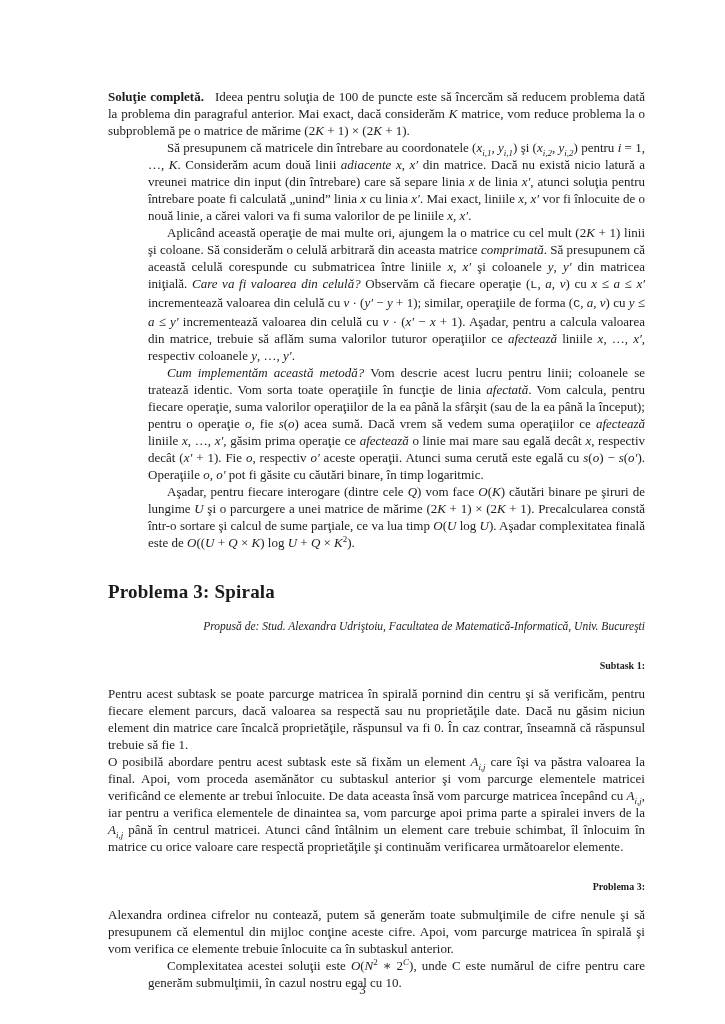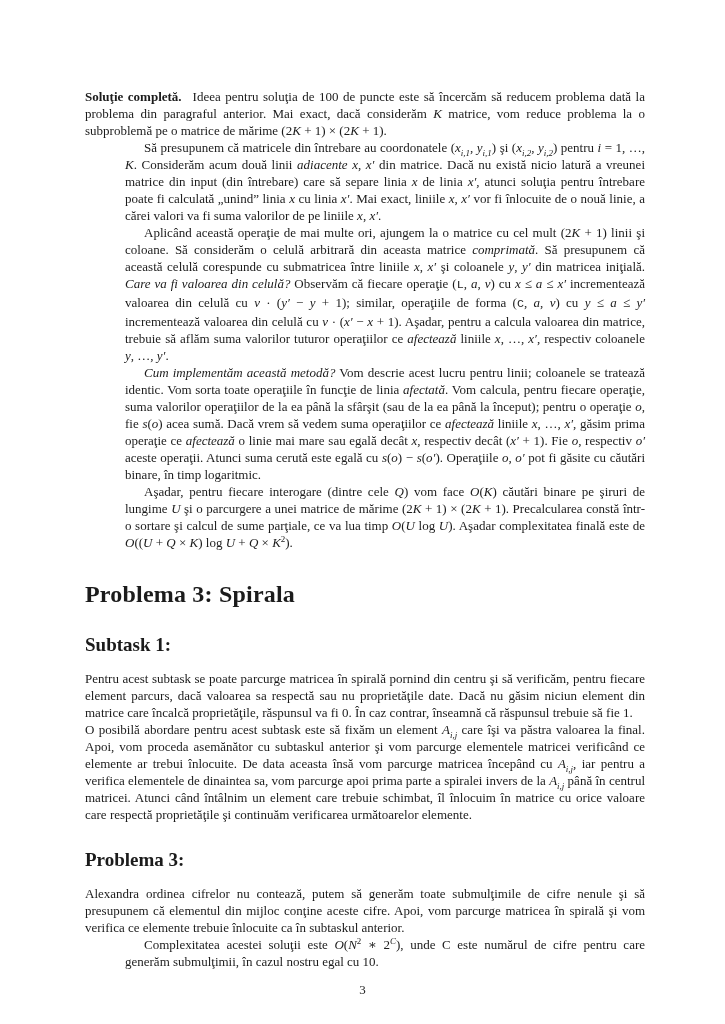--- a/index.html
+++ b/index.html
@@ -6,53 +6,54 @@
     margin: 0;
     padding: 0;
     background: #ffffff;
   }
   .page {
     position: relative;
     width: 725px;
     height: 1024px;
     box-sizing: border-box;
     background: #ffffff;
-    padding: 88px 80px 0 85px;
+    padding: 88px 80px 0 108px;
     font-family: "Liberation Serif", "DejaVu Serif", serif;
     color: #1b1b1b;
     overflow: hidden;
   }
   .body-text p {
     margin: 0;
     font-size: 13px;
     line-height: 17px;
     text-align: justify;
   }
   p.indent { text-indent: 19px; margin-left: 40px; }
   .lead-label {
     font-weight: bold;
     padding-right: 11px;
   }
   h1.section-title {
-    font-size: 24px;
+    font-size: 19px;
     font-weight: bold;
     margin: 30px 0 16px 0;
     letter-spacing: 0.2px;
   }
   .attribution {
     text-align: right !important;
     font-style: italic;
     font-size: 11.5px !important;
     line-height: 15px !important;
     margin: 0 0 6px 0 !important;
   }
   h2.subtask-heading {
-    font-size: 19px;
+    font-size: 10px;
     font-weight: bold;
     margin: 26px 0 14px 0;
+    text-align: right;
   }
   sup, sub {
     font-size: 69%;
     line-height: 0;
   }
   code {
     font-family: "Liberation Mono", "DejaVu Sans Mono", monospace;
     font-size: 11.8px;
   }
   i { font-style: italic; }
@@ -77,20 +78,21 @@
     </p>
     <p class="indent">Să presupunem că matricele din întrebare au coordonatele (<i>x<sub>i,1</sub></i>, <i>y<sub>i,1</sub></i>) şi (<i>x<sub>i,2</sub></i>, <i>y<sub>i,2</sub></i>) pentru <i>i</i> = 1, …, <i>K</i>. Considerăm acum două linii <i>adiacente</i> <i>x</i>, <i>x′</i> din matrice. Dacă nu există nicio latură a vreunei matrice din input (din întrebare) care să separe linia <i>x</i> de linia <i>x′</i>, atunci soluţia pentru întrebare poate fi calculată „unind” linia <i>x</i> cu linia <i>x′</i>. Mai exact, liniile <i>x</i>, <i>x′</i> vor fi înlocuite de o nouă linie, a cărei valori va fi suma valorilor de pe liniile <i>x</i>, <i>x′</i>.</p>
     <p class="indent">Aplicând această operaţie de mai multe ori, ajungem la o matrice cu cel mult (2<i>K</i> + 1) linii şi coloane. Să considerăm o celulă arbitrară din aceasta matrice <i>comprimată</i>. Să presupunem că această celulă corespunde cu submatricea între liniile <i>x</i>, <i>x′</i> şi coloanele <i>y</i>, <i>y′</i> din matricea iniţială. <i>Care va fi valoarea din celulă?</i> Observăm că fiecare operaţie (<code>L</code>, <i>a</i>, <i>v</i>) cu <i>x</i> ≤ <i>a</i> ≤ <i>x′</i> incrementează valoarea din celulă cu <i>v</i> · (<i>y′</i> − <i>y</i> + 1); similar, operaţiile de forma (<code>C</code>, <i>a</i>, <i>v</i>) cu <i>y</i> ≤ <i>a</i> ≤ <i>y′</i> incrementează valoarea din celulă cu <i>v</i> · (<i>x′</i> − <i>x</i> + 1). Aşadar, pentru a calcula valoarea din matrice, trebuie să aflăm suma valorilor tuturor operaţiilor ce <i>afectează</i> liniile <i>x</i>, …, <i>x′</i>, respectiv coloanele <i>y</i>, …, <i>y′</i>.</p>
     <p class="indent"><i>Cum implementăm această metodă?</i> Vom descrie acest lucru pentru linii; coloanele se tratează identic. Vom sorta toate operaţiile în funcţie de linia <i>afectată</i>. Vom calcula, pentru fiecare operaţie, suma valorilor operaţiilor de la ea până la sfârşit (sau de la ea până la început); pentru o operaţie <i>o</i>, fie <i>s</i>(<i>o</i>) acea sumă. Dacă vrem să vedem suma operaţiilor ce <i>afectează</i> liniile <i>x</i>, …, <i>x′</i>, găsim prima operaţie ce <i>afectează</i> o linie mai mare sau egală decât <i>x</i>, respectiv decât (<i>x′</i> + 1). Fie <i>o</i>, respectiv <i>o′</i> aceste operaţii. Atunci suma cerută este egală cu <i>s</i>(<i>o</i>) − <i>s</i>(<i>o′</i>). Operaţiile <i>o</i>, <i>o′</i> pot fi găsite cu căutări binare, în timp logaritmic.</p>
     <p class="indent">Aşadar, pentru fiecare interogare (dintre cele <i>Q</i>) vom face <i>O</i>(<i>K</i>) căutări binare pe şiruri de lungime <i>U</i> şi o parcurgere a unei matrice de mărime (2<i>K</i> + 1) × (2<i>K</i> + 1). Precalcularea constă într-o sortare şi calcul de sume parţiale, ce va lua timp <i>O</i>(<i>U</i> log <i>U</i>). Aşadar complexitatea finală este de <i>O</i>((<i>U</i> + <i>Q</i> × <i>K</i>) log <i>U</i> + <i>Q</i> × <i>K</i><sup>2</sup>).</p>
   </div>
 
   <h1 class="section-title">Problema 3: Spirala</h1>
 
   <div class="body-text">
+    <p class="attribution">Propusă de: Stud. Alexandra Udriştoiu, Facultatea de Matematică-Informatică, Univ. Bucureşti</p>
 
     <h2 class="subtask-heading">Subtask 1:</h2>
     <p>Pentru acest subtask se poate parcurge matricea în spirală pornind din centru şi să verificăm, pentru fiecare element parcurs, dacă valoarea sa respectă sau nu proprietăţile date. Dacă nu găsim niciun element din matrice care încalcă proprietăţile, răspunsul va fi 0. În caz contrar, înseamnă că răspunsul trebuie să fie 1.</p>
 
     <p>O posibilă abordare pentru acest subtask este să fixăm un element <i>A<sub>i,j</sub></i> care îşi va păstra valoarea la final. Apoi, vom proceda asemănător cu subtaskul anterior şi vom parcurge elementele matricei verificând ce elemente ar trebui înlocuite. De data aceasta însă vom parcurge matricea începând cu <i>A<sub>i,j</sub></i>, iar pentru a verifica elementele de dinaintea sa, vom parcurge apoi prima parte a spiralei invers de la <i>A<sub>i,j</sub></i> până în centrul matricei. Atunci când întâlnim un element care trebuie schimbat, îl înlocuim în matrice cu orice valoare care respectă proprietăţile şi continuăm verificarea următoarelor elemente.</p>
 
     <h2 class="subtask-heading">Problema 3:</h2>
     <p>Alexandra ordinea cifrelor nu contează, putem să generăm toate submulţimile de cifre nenule şi să presupunem că elementul din mijloc conţine aceste cifre. Apoi, vom parcurge matricea în spirală şi vom verifica ce elemente trebuie înlocuite ca în subtaskul anterior.</p>
     <p class="indent">Complexitatea acestei soluţii este <i>O</i>(<i>N</i><sup>2</sup> ∗ 2<sup><i>C</i></sup>), unde C este numărul de cifre pentru care generăm submulţimii, în cazul nostru egal cu 10.</p>
   </div>

